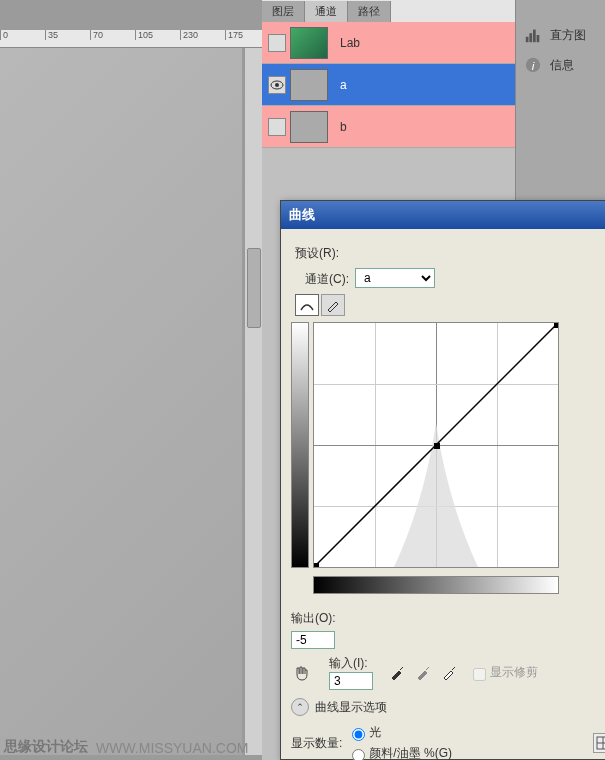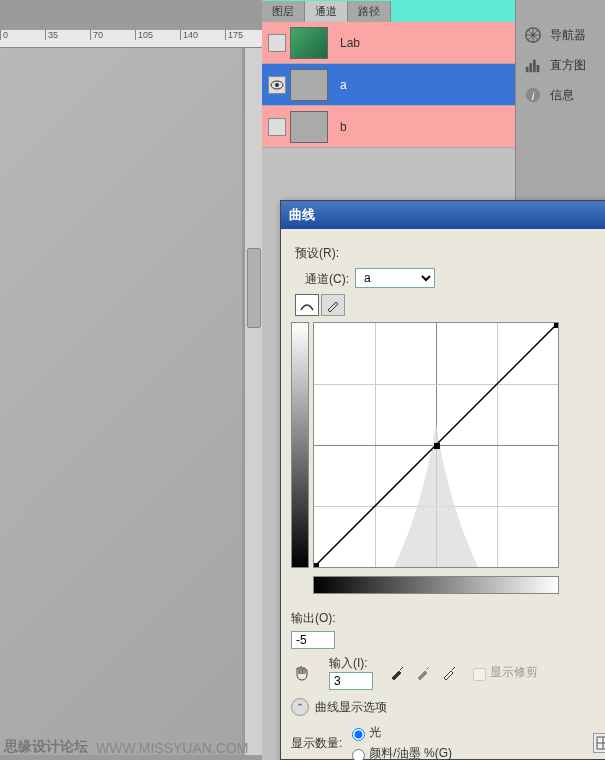--- a/index.html
+++ b/index.html
@@ -10,21 +10,21 @@
 .ruler-h { position: absolute; top: 30px; left: 0; width: 262px; height: 18px; background: #e8e8e8; border-bottom: 1px solid #888; }
 .ruler-tick { position: absolute; top: 0; font-size: 9px; color: #555; border-left: 1px solid #888; height: 10px; padding-left: 2px; }
 .canvas { position: absolute; top: 48px; left: 0; width: 242px; height: 707px; background: linear-gradient(135deg, #b8b8b8, #a5a5a5); }
 .scrollbar-v { position: absolute; top: 48px; right: 0; width: 18px; height: 707px; background: #d0d0d0; border-left: 1px solid #999; }
 .scroll-thumb { position: absolute; top: 200px; left: 2px; width: 14px; height: 80px; background: #b0b0b0; border: 1px solid #888; border-radius: 2px; }
 .watermark { position: absolute; bottom: 4px; left: 4px; font-size: 14px; color: #777; font-weight: bold; }
 .watermark2 { position: absolute; bottom: 4px; left: 96px; font-size: 14px; color: #888; }
 
 
 .panels-area { position: absolute; top: 0; left: 262px; width: 343px; height: 760px; background: #c0c0c0; }
-.top-tabs { display: flex; background: #5eead4; height: 22px; align-items: flex-end; }
+.top-tabs { display: flex; background: #e5e5e5; height: 22px; align-items: flex-end; }
 .ttab { background: #a8a8a8; color: #333; font-size: 11px; padding: 3px 10px; border-right: 1px solid #888; cursor: pointer; }
 .ttab.active { background: #c8c8c8; }
 
 .channels { background: #fca5a5; }
 .ch-row { display: flex; align-items: center; height: 42px; border-bottom: 1px solid #aaa; padding: 0 6px; font-size: 12px; color: #333; }
 .ch-row.selected { background: #3875d7; color: #fff; }
 .ch-vis { width: 18px; height: 18px; border: 1px solid #888; background: #ddd; margin-right: 4px; display: flex; align-items: center; justify-content: center; }
 .ch-thumb { width: 38px; height: 32px; border: 1px solid #666; background: #999; margin-right: 12px; }
 .ch-thumb.color { background: linear-gradient(135deg, #4a6, #264); }
 .ch-thumb.grey { background: #aaa; }
@@ -77,21 +77,21 @@
 </style>
 </head>
 <body>
 
 <div class="canvas-area">
   <div class="ruler-h">
     <span class="ruler-tick" style="left:0px">0</span>
     <span class="ruler-tick" style="left:45px">35</span>
     <span class="ruler-tick" style="left:90px">70</span>
     <span class="ruler-tick" style="left:135px">105</span>
-    <span class="ruler-tick" style="left:180px">140</span>
+    <span class="ruler-tick" style="left:180px">230</span>
     <span class="ruler-tick" style="left:225px">175</span>
   </div>
   <div class="canvas"></div>
   <div class="scrollbar-v">
     <div class="scroll-thumb"></div>
   </div>
   <div class="watermark">思缘设计论坛</div>
   <div class="watermark2">WWW.MISSYUAN.COM</div>
 </div>
 
@@ -122,31 +122,20 @@
     </div>
     <div class="ch-row">
       <div class="ch-vis"></div>
       <div class="ch-thumb grey"></div>
       <span class="ch-name">b</span>
       <span class="ch-shortcut">Ctrl+5</span>
     </div>
   </div>
 
   <div class="right-icons">
-    <div class="ricon">
-      <svg class="ricon-svg" viewBox="0 0 20 20">
-          <circle cx="10" cy="10" r="8" fill="none" stroke="#555" stroke-width="1.5"></circle>
-          <circle cx="10" cy="10" r="2" fill="#555"></circle>
-          <line x1="10" y1="2" x2="10" y2="18" stroke="#555"></line>
-          <line x1="2" y1="10" x2="18" y2="10" stroke="#555"></line>
-          <line x1="4" y1="4" x2="16" y2="16" stroke="#555"></line>
-          <line x1="16" y1="4" x2="4" y2="16" stroke="#555"></line>
-        </svg>
-      <span>导航器</span>
-    </div>
     <div class="ricon">
       <svg class="ricon-svg" viewBox="0 0 20 20">
           <rect x="2" y="12" width="3" height="6" fill="#555"></rect>
           <rect x="6" y="8" width="3" height="10" fill="#555"></rect>
           <rect x="10" y="4" width="3" height="14" fill="#555"></rect>
           <rect x="14" y="10" width="3" height="8" fill="#555"></rect>
         </svg>
       <span>直方图</span>
     </div>
     <div class="ricon">

